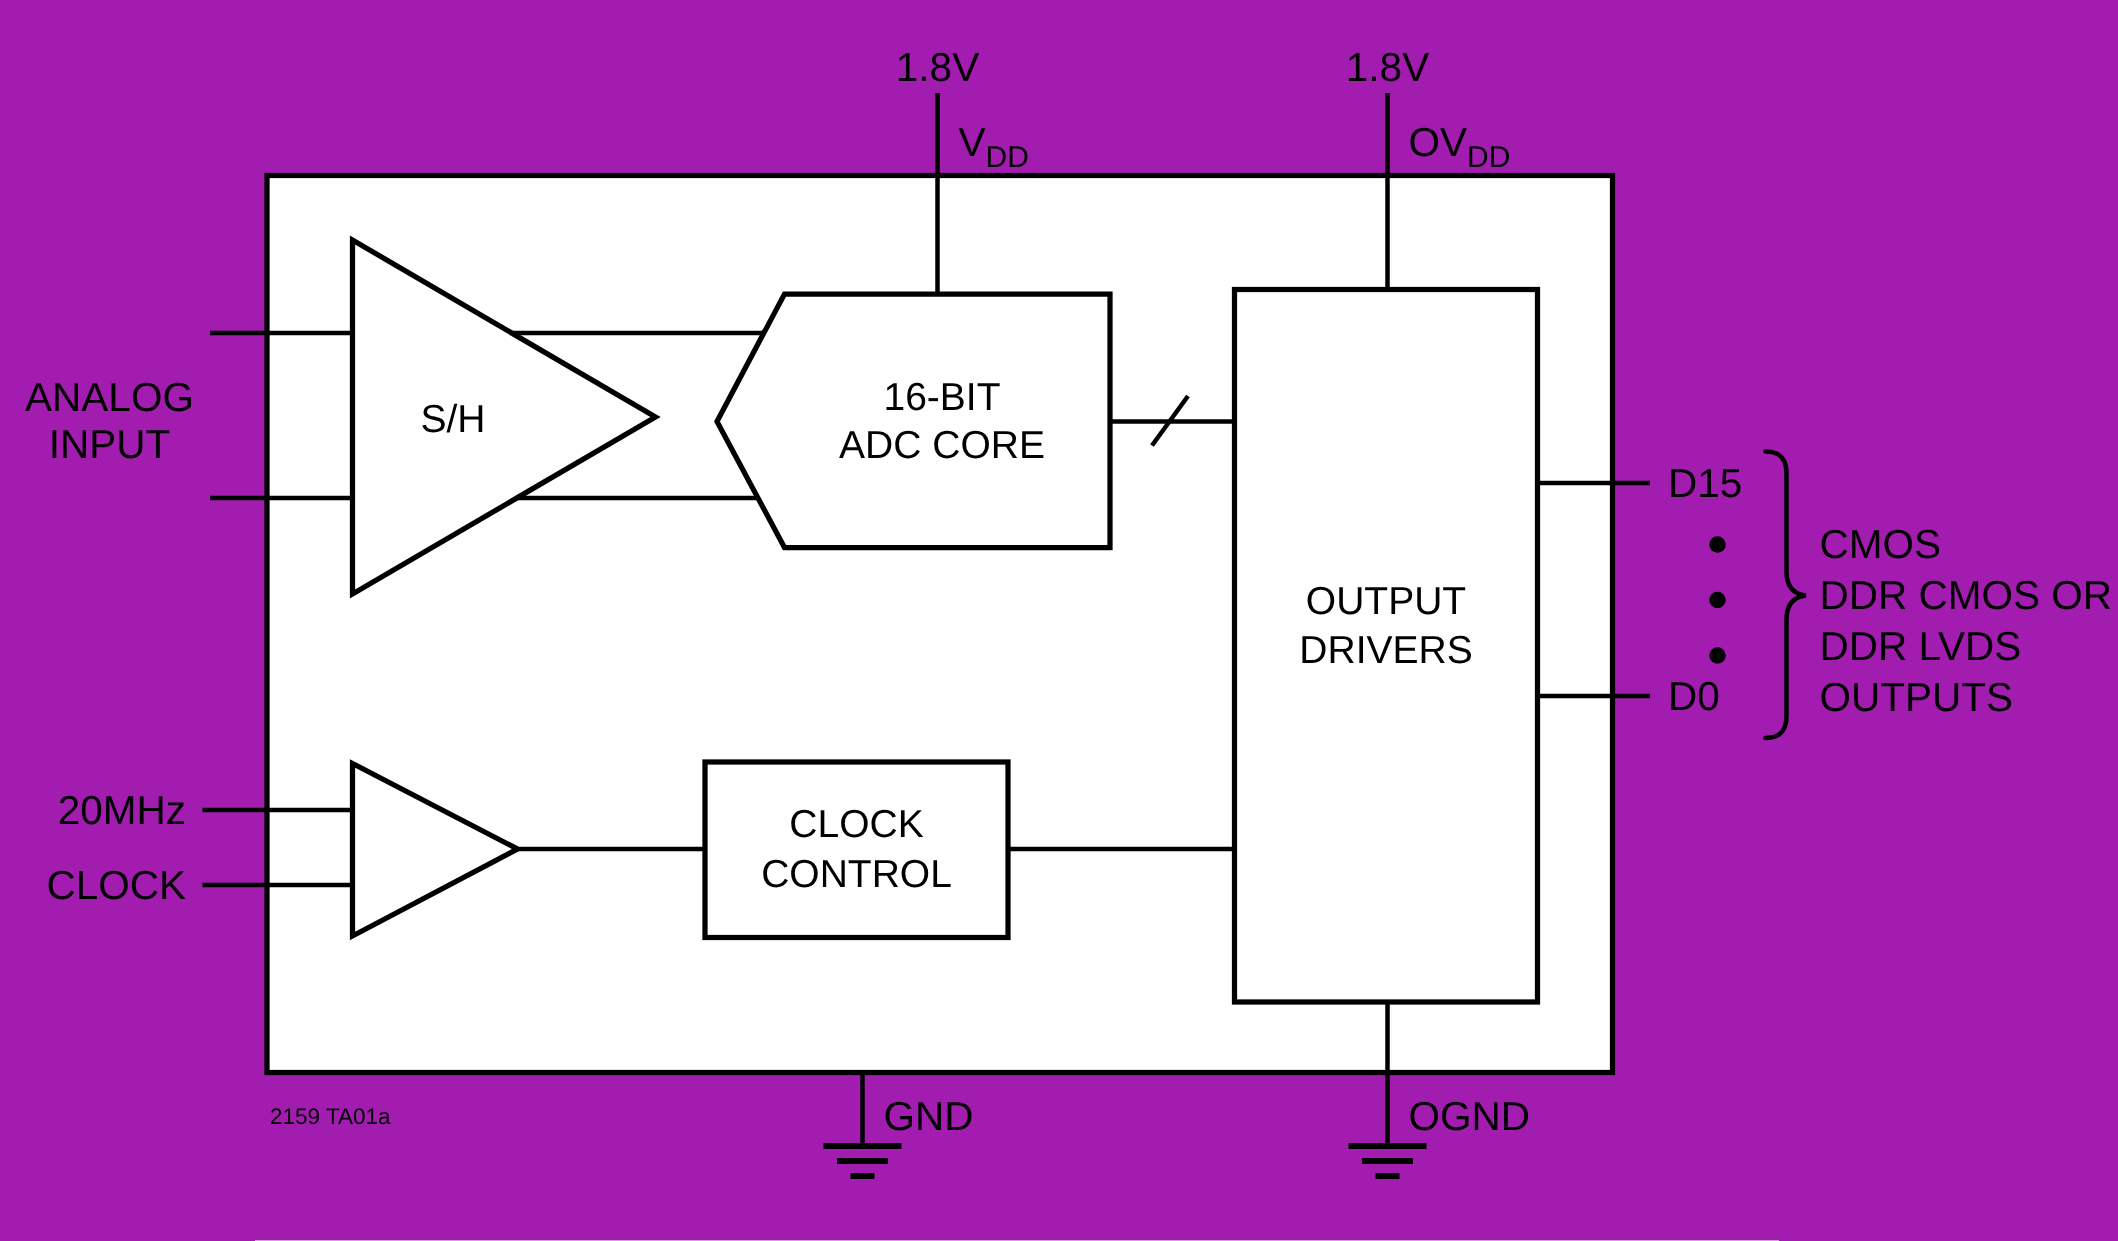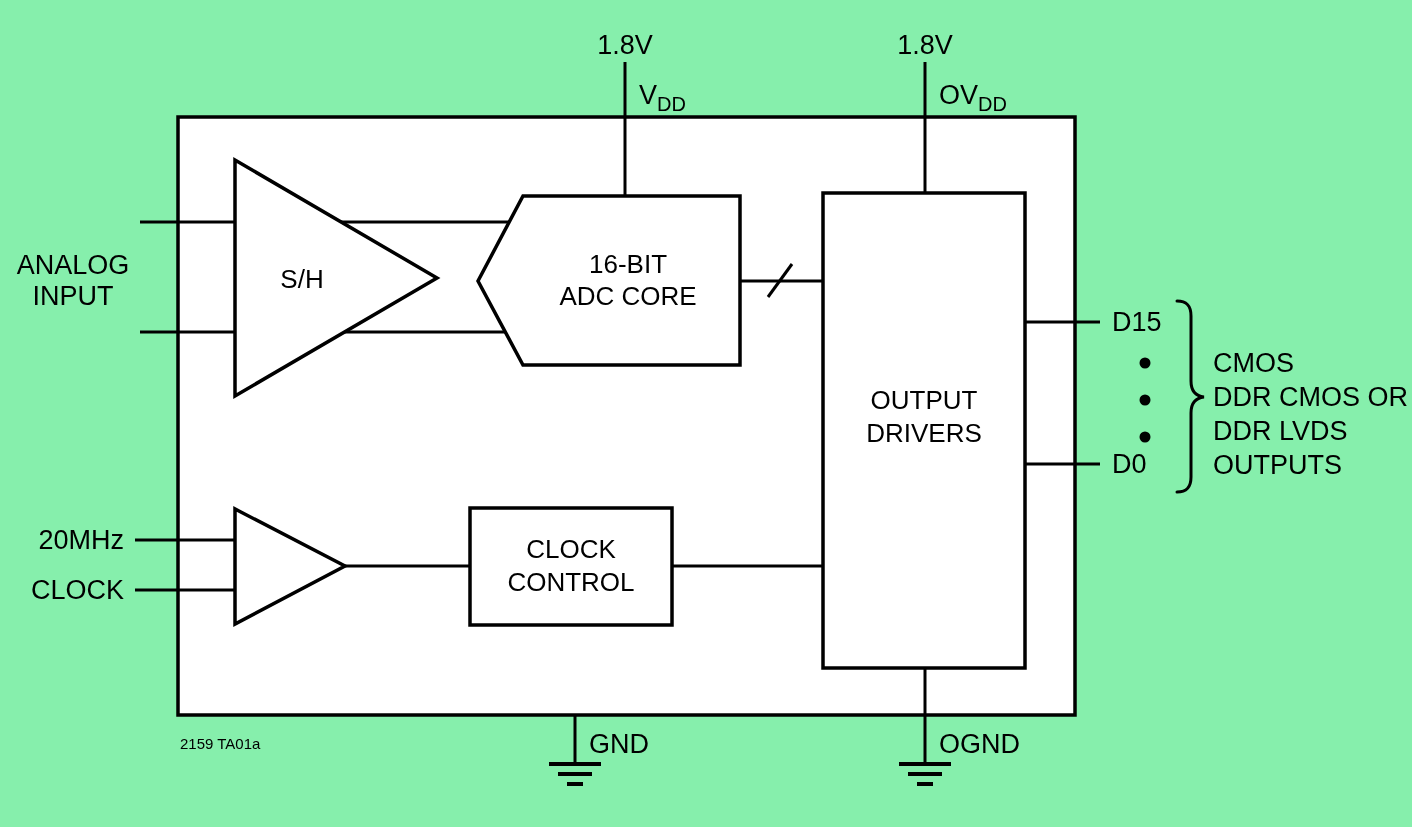--- a/index.html
+++ b/index.html
@@ -5,21 +5,21 @@
   html, body {
     margin: 0;
     padding: 0;
     background: #ffffff;
     font-family: "Liberation Sans", "DejaVu Sans", sans-serif;
   }
   .stage {
     position: relative;
     width: 1412px;
     height: 827px;
-    background: #86efac;
+    background: #a21caf;
     overflow: hidden;
   }
   svg text {
     fill: #000000;
     font-family: "Liberation Sans", "DejaVu Sans", sans-serif;
   }
   .lbl   { font-size: 27px; }
   .blk   { font-size: 26px; }
   .sub   { font-size: 20px; }
   .note  { font-size: 15px; }

